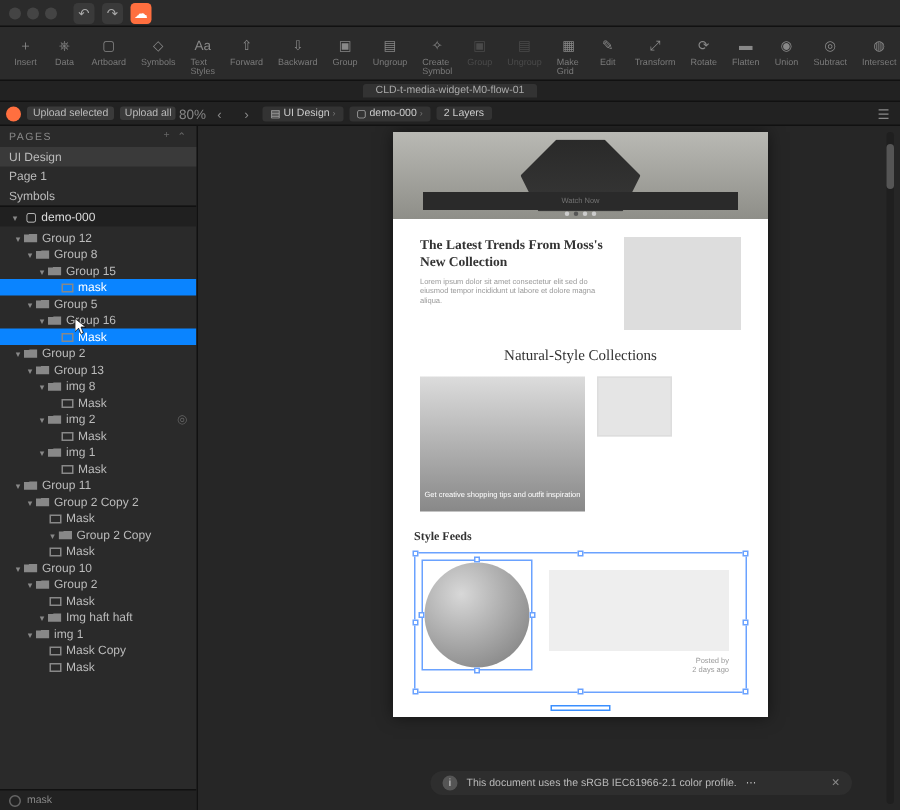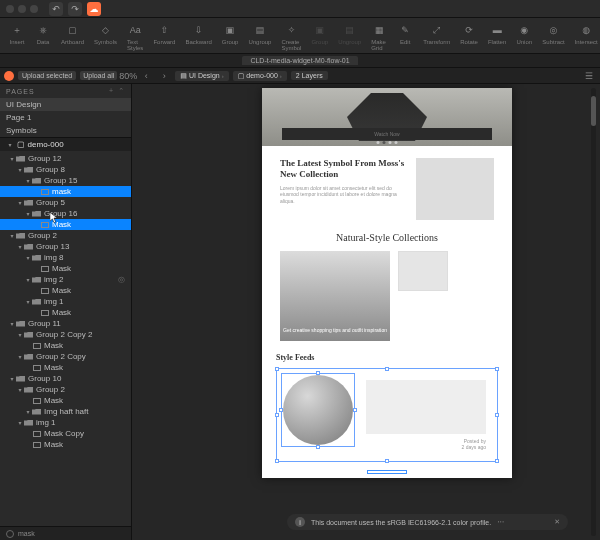--- a/index.html
+++ b/index.html
@@ -355,21 +355,21 @@
           </span>
           <span>Group 2 Copy 2</span>
         </div>
       <div class="ltr" style="padding-left:24px">
           <span class="disclosure"></span>
           <span class="layer-icon">
             <span class="mask-ic"></span>
           </span>
           <span>Mask</span>
         </div>
-      <div class="ltr" style="padding-left:16px">
+      <div class="ltr" style="padding-left:31px">
           <span class="disclosure">▾</span>
           <span class="layer-icon">
             <span class="folder-ic"></span>
           </span>
           <span>Group 2 Copy</span>
         </div>
       <div class="ltr" style="padding-left:24px">
           <span class="disclosure"></span>
           <span class="layer-icon">
             <span class="mask-ic"></span>
@@ -444,21 +444,21 @@
         <div class="dots">
             <i></i>
             <i class="on"></i>
             <i></i>
             <i></i>
           </div>
       </div>
 
       <div class="sec row">
         <div class="trend-txt" style="flex:1">
-          <h3>The Latest Symbol From Moss's New Collection</h3>
+          <h3>The Latest Trends From Moss's New Collection</h3>
           <p>Lorem ipsum dolor sit amet consectetur elit sed do eiusmod tempor incididunt ut labore et dolore magna aliqua.</p>
         </div>
         <div class="gray-block" style="width:78px;height:62px"></div>
       </div>
 
       <div class="nat">
         <div class="sec-title">Natural-Style Collections</div>
         <div class="nat-row">
           <div class="bigimg">
             <div class="cap">Get creative shopping tips and outfit inspiration</div>

